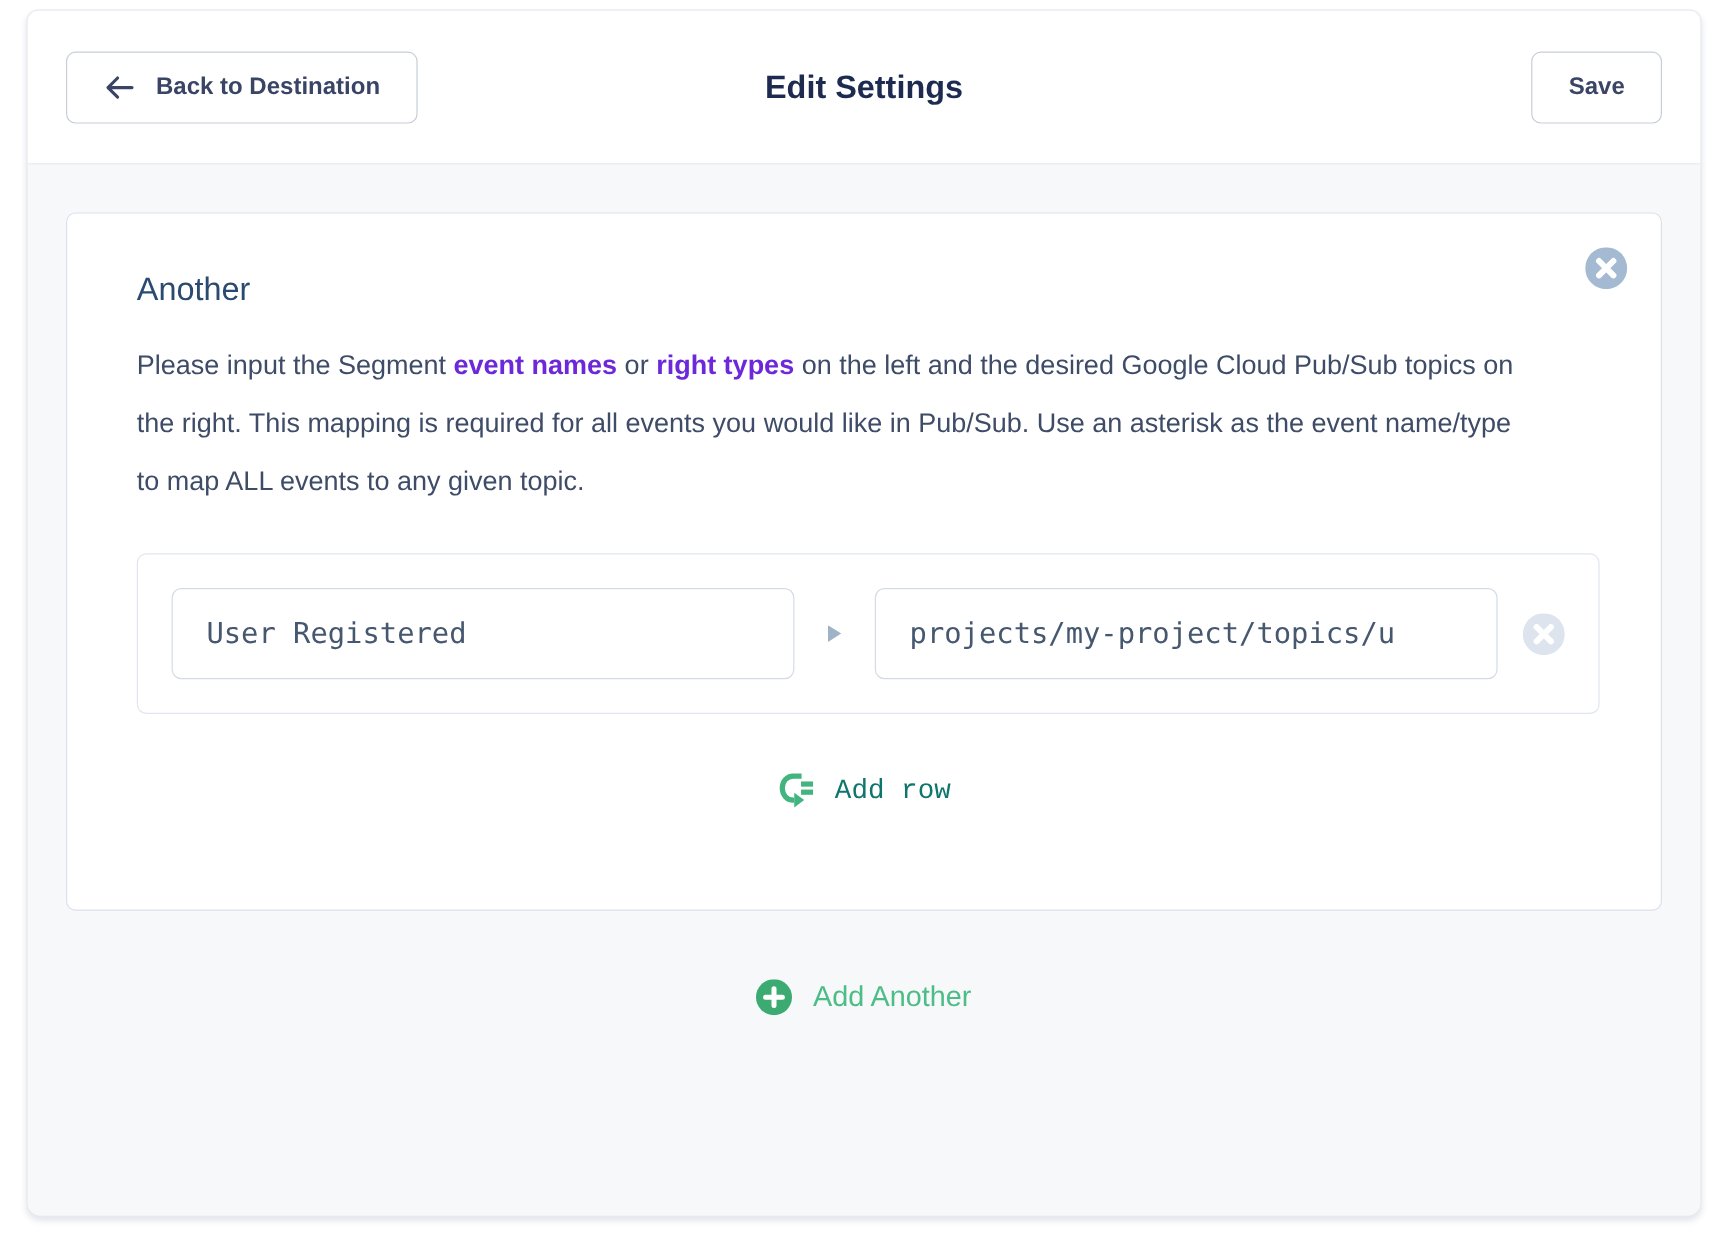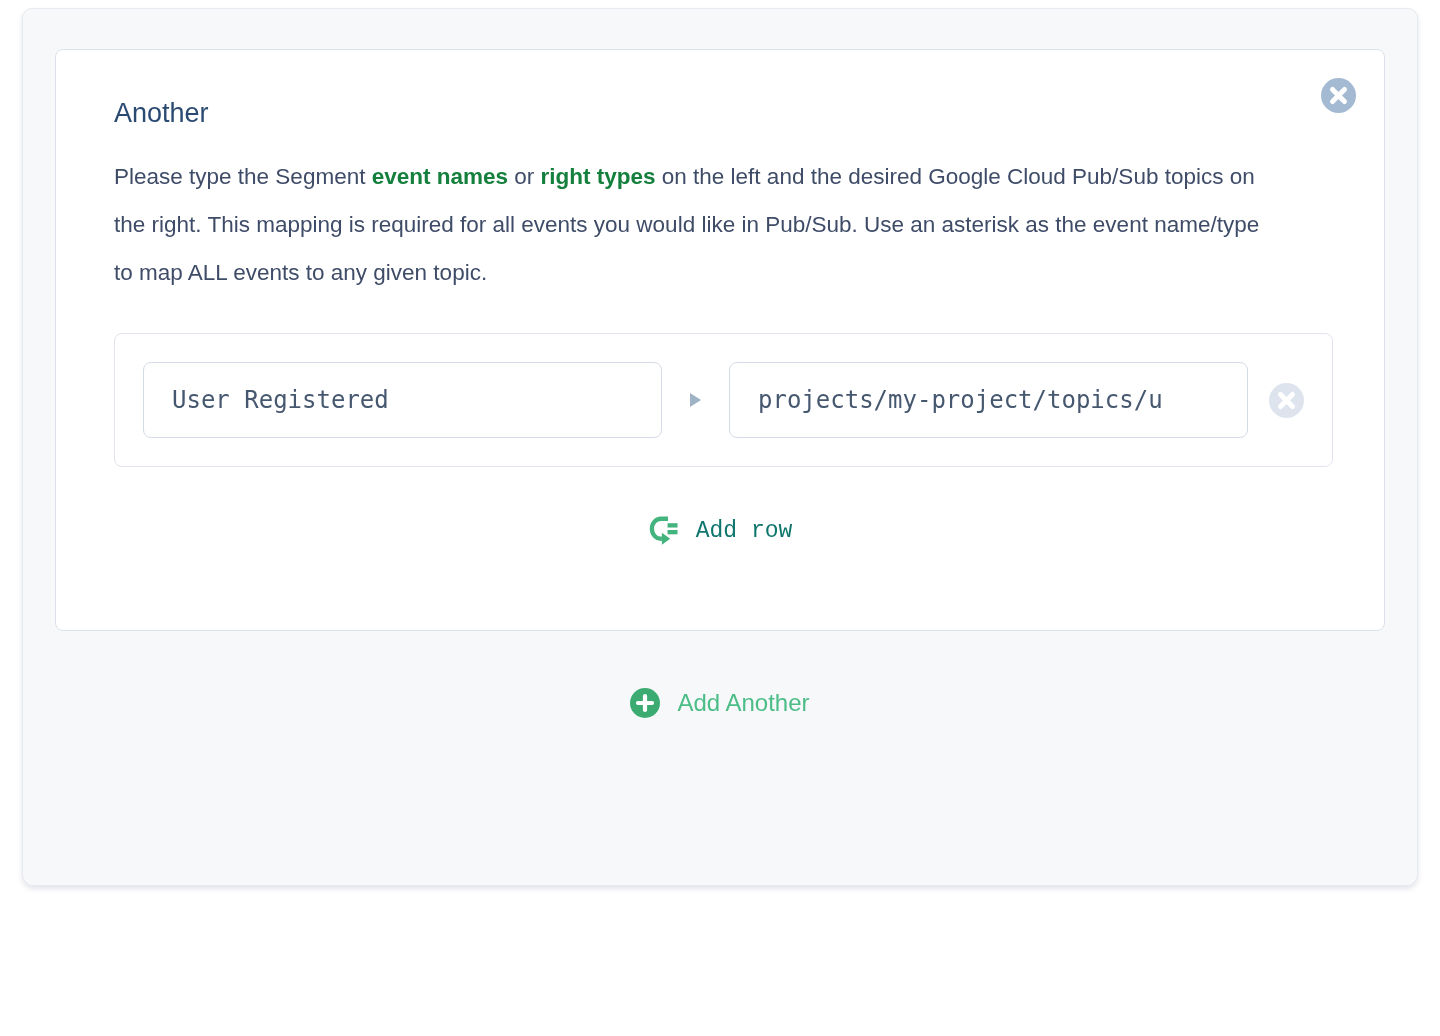--- a/index.html
+++ b/index.html
@@ -93,21 +93,21 @@
     font-weight: 500;
     color: #2b4a72;
   }
   .card-desc {
     margin: 0 0 36px 0;
     max-width: 1165px;
     font-size: 22.5px;
     line-height: 48px;
     color: #3f4c68;
   }
-  .card-desc strong { color: #15803d; font-weight: 700; }
+  .card-desc strong { color: #6d28d9; font-weight: 700; }
   
   .map-row {
     display: flex;
     align-items: center;
     border: 1px solid #e0e5ee;
     border-radius: 8px;
     background: #ffffff;
     padding: 28px;
     width: 1219px;
   }
@@ -165,36 +165,46 @@
     font-weight: 500;
     color: #4cbd87;
     text-align: center;
   }
 </style>
 </head>
 <body>
 
 <div class="window">
 
+  <header class="header">
+    <button class="btn">
+      <svg width="27" height="22" viewBox="0 0 27 22">
+        <path d="M24 11 H4 M12 3 L4 11 L12 19" fill="none" stroke="#3a4566" stroke-width="2.6" stroke-linecap="round" stroke-linejoin="round"></path>
+      </svg>
+      <span>Back to Destination</span>
+    </button>
+    <h1 class="page-title">Edit Settings</h1>
+    <button class="btn">Save</button>
+  </header>
 
   <div class="body">
 
 
     <section class="card">
 
       <button class="card-close" aria-label="close">
         <svg width="35" height="35" viewBox="0 0 35 35">
           <circle cx="17.5" cy="17.5" r="17.5" fill="#a3bad2"></circle>
           <path d="M11.5 11.5 L23.5 23.5 M23.5 11.5 L11.5 23.5" stroke="#ffffff" stroke-width="5" stroke-linecap="round"></path>
         </svg>
       </button>
 
       <h2 class="card-title">Another</h2>
 
-      <p class="card-desc"><span>Please type the Segment </span><strong>event names</strong><span> or </span><strong>right types</strong><span> on the left and the desired Google Cloud Pub/Sub topics on the right. This mapping is required for all events you would like in Pub/Sub. Use an asterisk as the event name/type to map ALL events to any given topic.</span></p>
+      <p class="card-desc"><span>Please input the Segment </span><strong>event names</strong><span> or </span><strong>right types</strong><span> on the left and the desired Google Cloud Pub/Sub topics on the right. This mapping is required for all events you would like in Pub/Sub. Use an asterisk as the event name/type to map ALL events to any given topic.</span></p>
 
       <div class="map-row">
         <input class="map-input" type="text" value="User Registered" style="">
         <div class="sep">
           <svg width="11" height="14" viewBox="0 0 11 14">
             <polygon points="0,0 11,7 0,14" fill="#a0b2c6"></polygon>
           </svg>
         </div>
         <input class="map-input" type="text" value="projects/my-project/topics/u" style="">
         <button class="row-close" aria-label="remove row">

